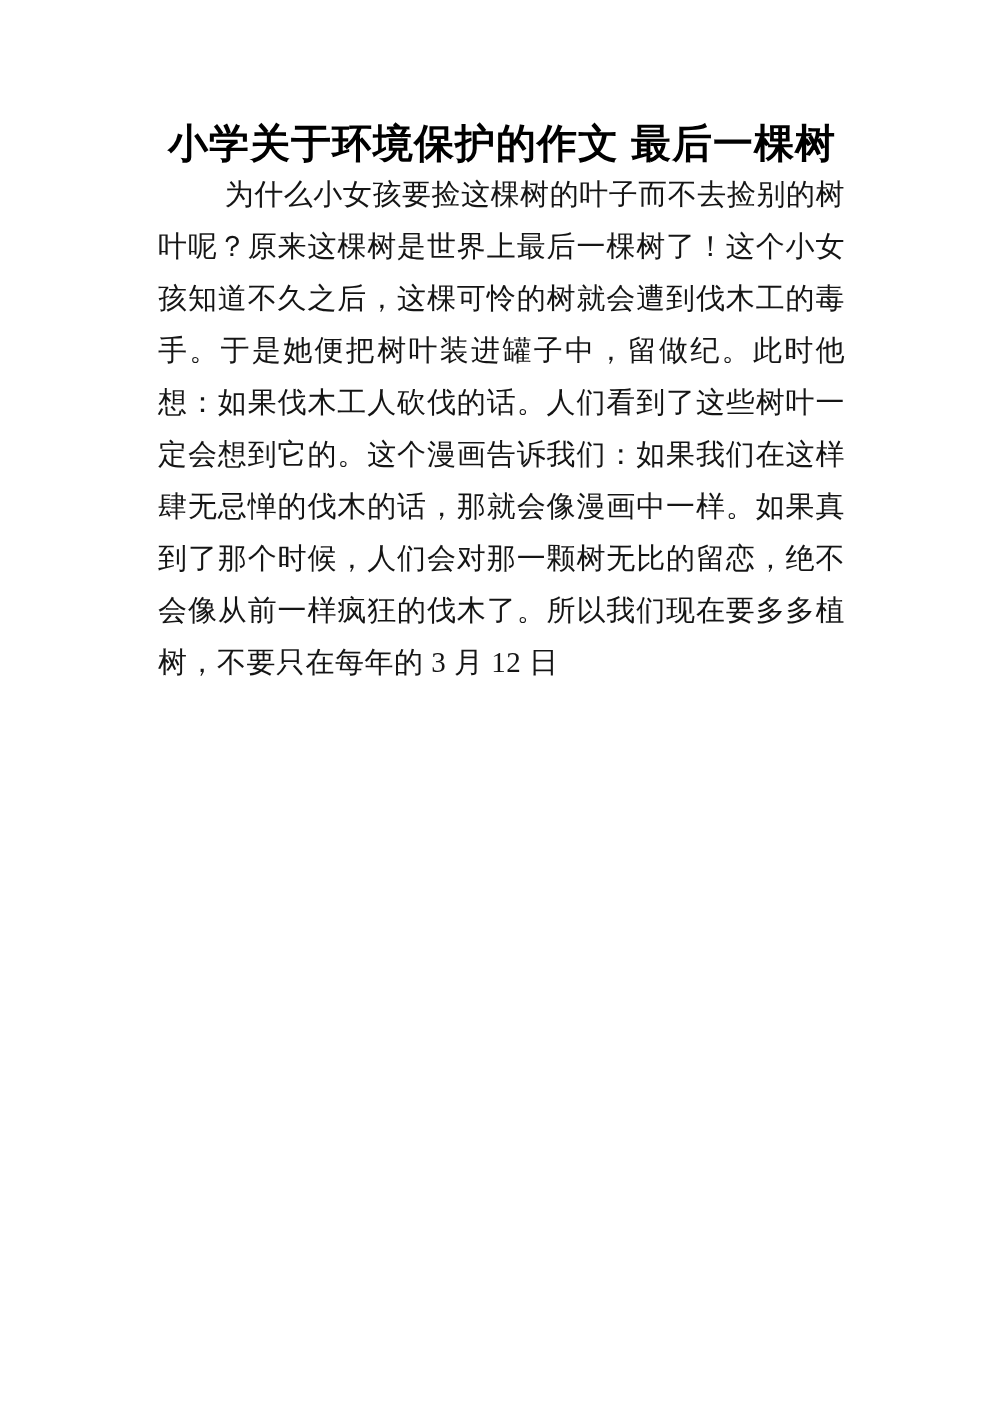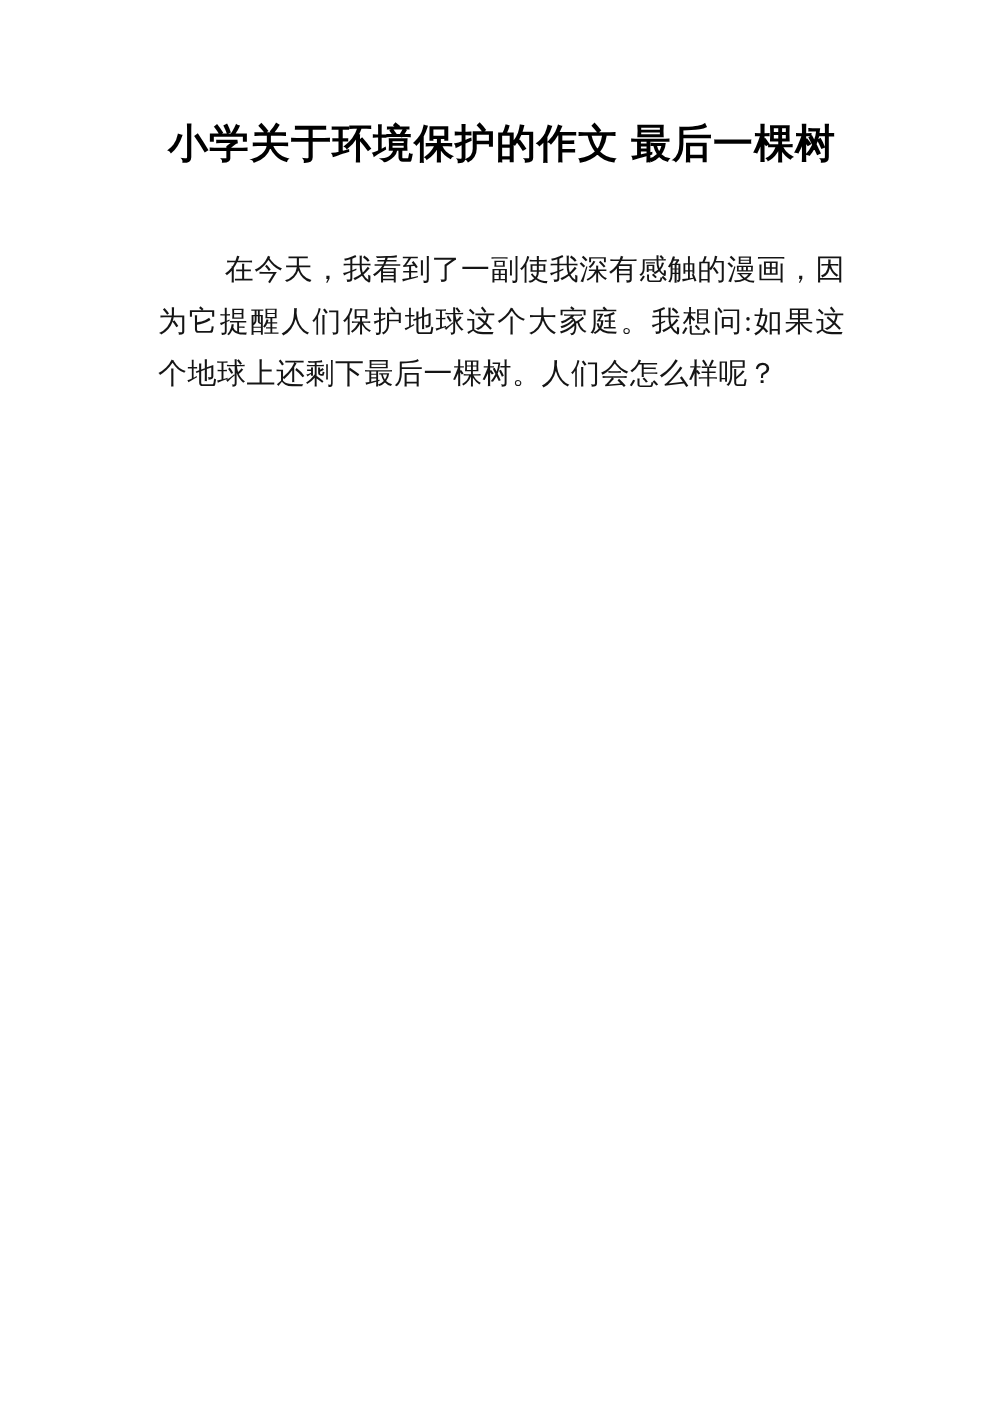--- a/index.html
+++ b/index.html
@@ -46,16 +46,16 @@
   .para.gap-above {
     margin-top: 52px;
   }
 </style>
 </head>
 <body>
 
 <div class="page">
   <h1 class="doc-title">小学关于环境保护的作文 最后一棵树</h1>
 
-  <p class="para first">在今天，我看到了一副使我深有感触的漫画，因为它提醒人们保护地球这个大家庭。我想问:如果这个地球上还剩下最后一棵树。人们会怎么样呢？</p>
 
 
+  <p class="para">为什么小女孩要捡这棵树的叶子而不去捡别的树叶呢？原来这棵树是世界上最后一棵树了！这个小女孩知道不久之后，这棵可怜的树就会遭到伐木工的毒手。于是她便把树叶装进罐子中，留做纪。此时他想：如果伐木工人砍伐的话。人们看到了这些树叶一定会想到它的。这个漫画告诉我们：如果我们在这样肆无忌惮的伐木的话，那就会像漫画中一样。如果真到了那个时候，人们会对那一颗树无比的留恋，绝不会像从前一样疯狂的伐木了。所以我们现在要多多植树，不要只在每年的 3 月 12 日</p>
 </div>
 
 </body></html>

